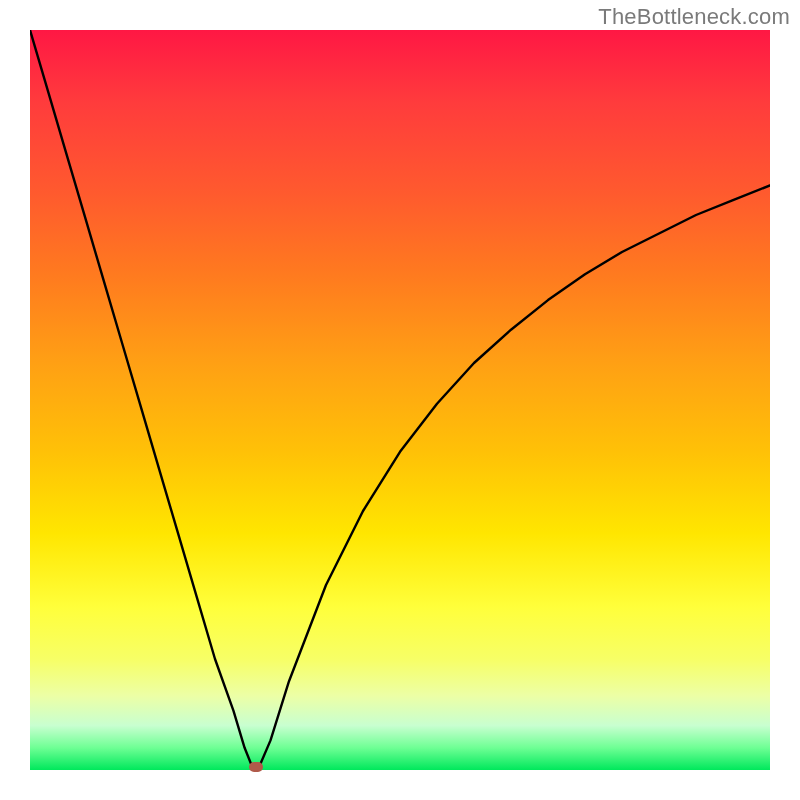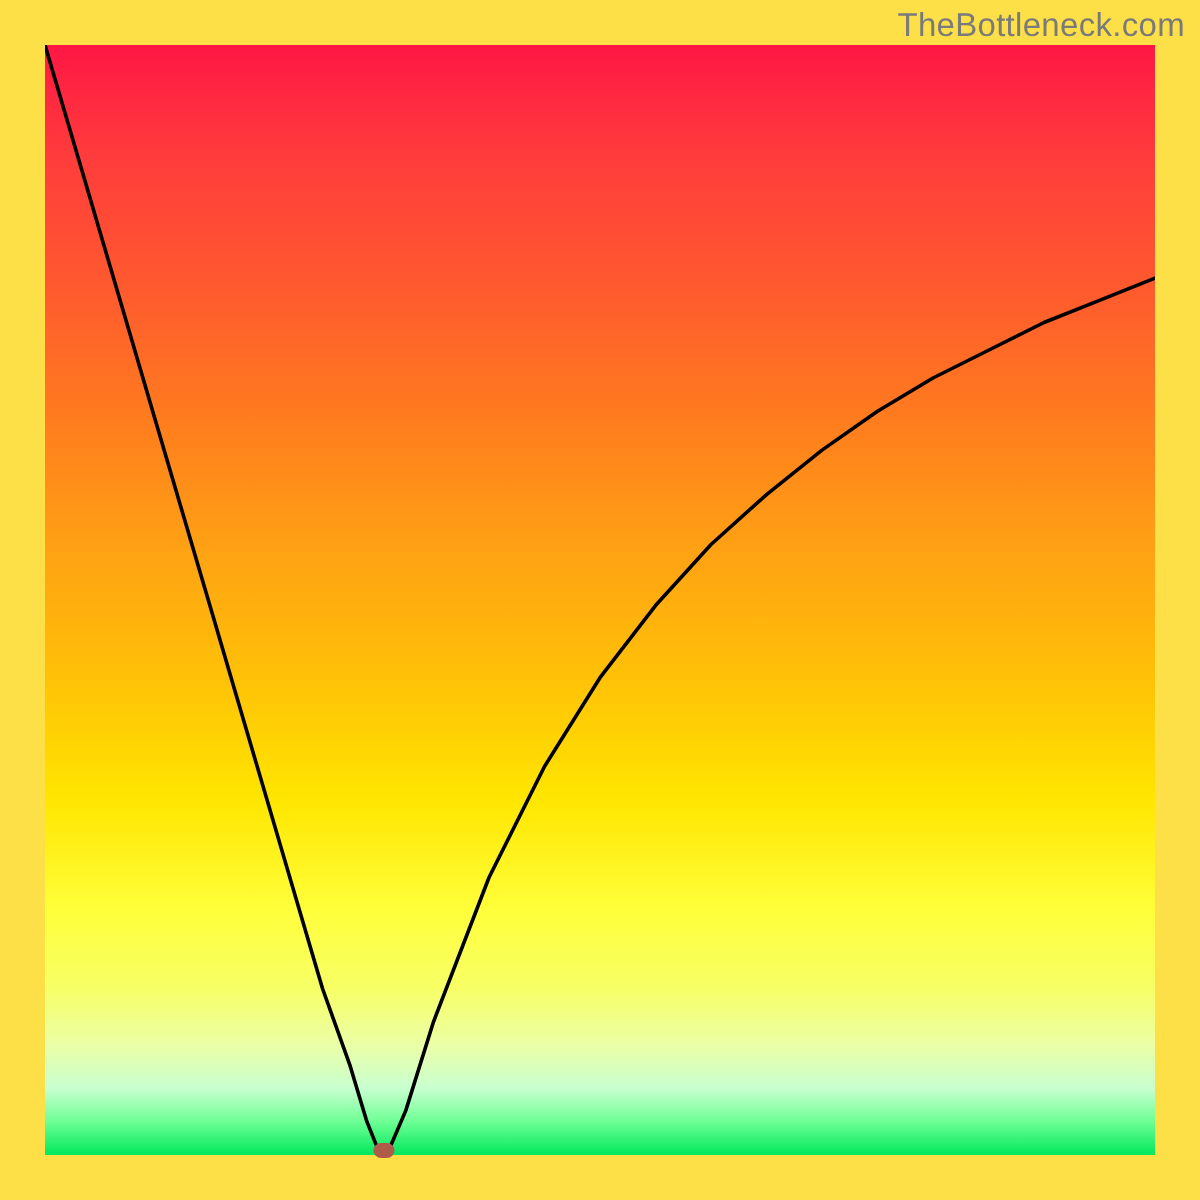--- a/index.html
+++ b/index.html
@@ -7,21 +7,21 @@
     padding: 0;
     width: 800px;
     height: 800px;
     background: #000;
     font-family: Arial, Helvetica, sans-serif;
     overflow: hidden;
   }
   .outer {
     width: 800px;
     height: 800px;
-    background: #fde047;
+    background: #ffffff;
     position: relative;
   }
   .plot {
     position: absolute;
     left: 30px;
     top: 30px;
     width: 740px;
     height: 740px;
     background: linear-gradient(to bottom,
       #ff1744 0%,

